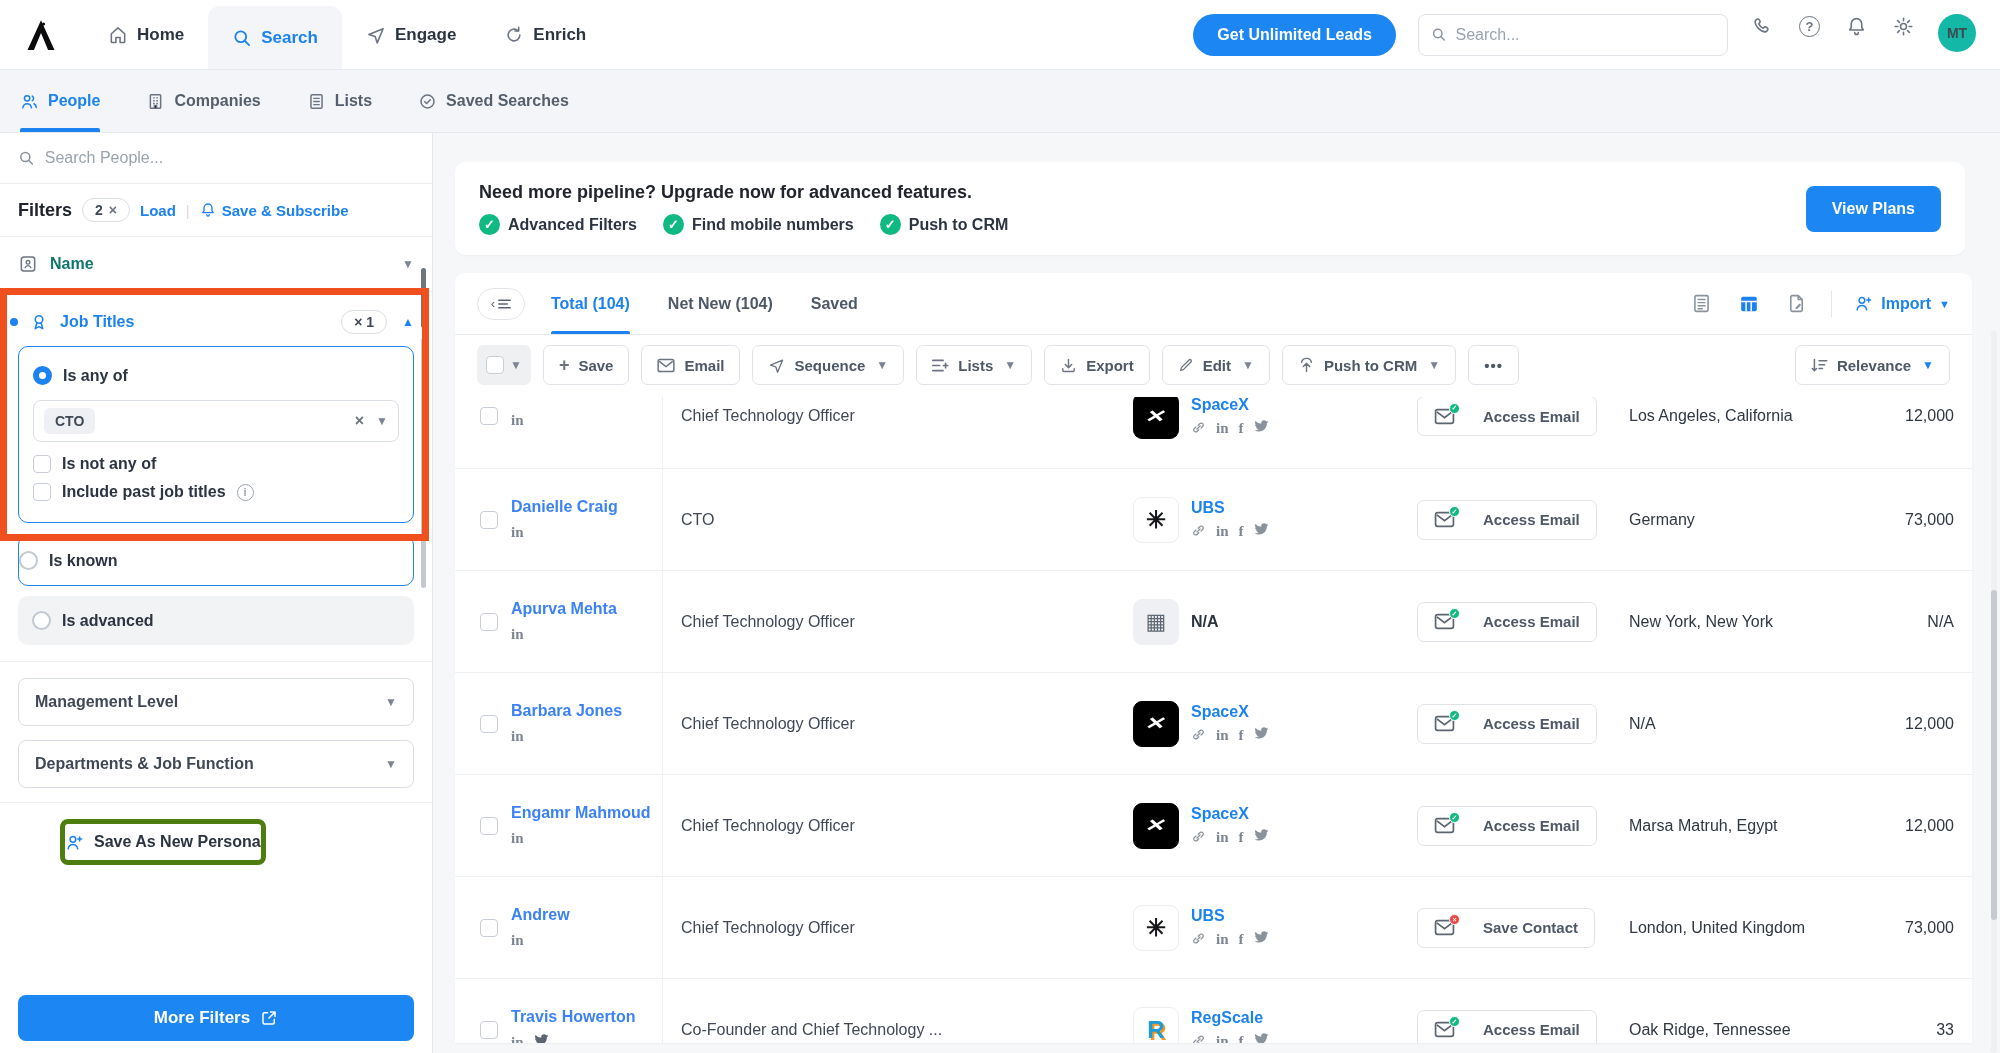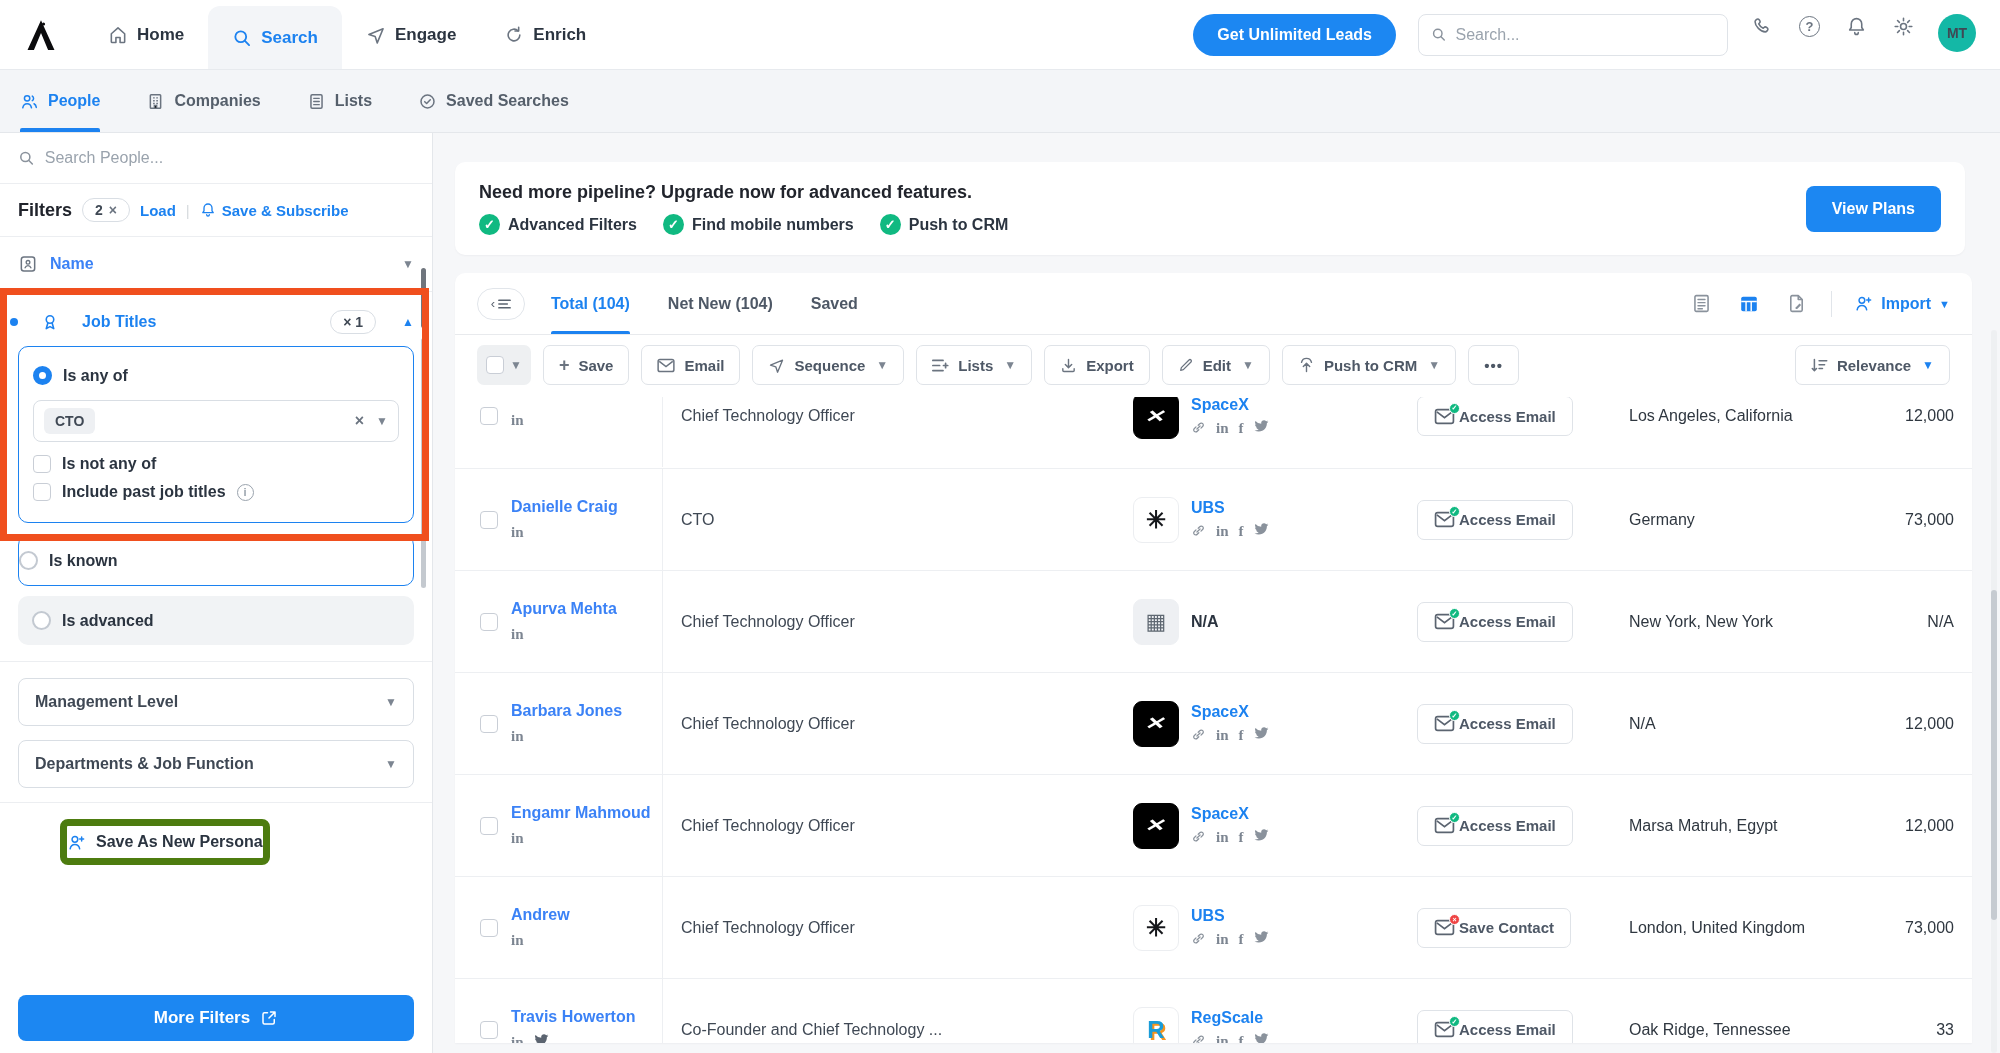--- a/index.html
+++ b/index.html
@@ -33,44 +33,44 @@
   
   .sb-search{display:flex;align-items:center;gap:10px;padding:16px 18px;border-bottom:1px solid #eceef1}
   .sb-search input{border:none;outline:none;font-size:16px;width:100%;font-family:inherit;color:#2b3440}
   .sb-search input::placeholder{color:#9aa3ad}
   .sb-filters{display:flex;align-items:center;padding:14px 18px;gap:10px;border-bottom:1px solid #eceef1}
   .sb-filters .ttl{font-size:18px;font-weight:800;color:#21242c}
   .pill{display:inline-flex;align-items:center;gap:6px;border:1px solid #d9dee4;border-radius:14px;padding:3px 12px;font-size:14px;font-weight:700;color:#3f4854;background:#fff;cursor:pointer}
   .lnk{color:#1c82f0;font-size:15px;font-weight:700;cursor:pointer;background:none;border:none;font-family:inherit;display:inline-flex;align-items:center;gap:6px}
   .vbar{color:#d6dade;font-size:15px}
   .sb-row{display:flex;align-items:center;gap:12px;padding:17px 18px;cursor:pointer}
-  .sb-row .lbl{font-size:16px;font-weight:700;color:#3b82f6}
+  .sb-row .lbl{font-size:16px;font-weight:700;color:#0f766e}
   .chev{margin-left:auto;color:#7c8591;font-size:12px}
   .jt-wrap{position:relative;padding:12px 18px 10px}
   .orange-frame{position:absolute;left:0;right:3px;top:-4px;bottom:-8px;border:7px solid #f04f1e;z-index:6;pointer-events:none}
-  .jt-head{display:flex;align-items:center;gap:22px;padding:6px 0 12px;cursor:pointer}
+  .jt-head{display:flex;align-items:center;gap:11px;padding:6px 0 12px;cursor:pointer}
   .blue-dot{width:8px;height:8px;border-radius:50%;background:#1c82f0;margin-left:-8px}
   .jt-head .lbl{font-size:16px;font-weight:700;color:#1c82f0}
   .jt-head .pill{margin-left:auto}
   .jt-head .chev{margin-left:4px;color:#1c82f0}
   .blue-box{border:1.5px solid #1c82f0;border-radius:10px;padding:14px 14px 16px;background:#fff}
   .opt{display:flex;align-items:center;gap:11px;font-size:16px;font-weight:700;color:#2b3440;padding:5px 0;cursor:pointer}
   .radio{width:19px;height:19px;border-radius:50%;border:2px solid #c3c9d1;background:#fff;flex:none}
   .radio.on{border:6px solid #1c82f0}
   .cbx{width:18px;height:18px;border-radius:4px;border:1.5px solid #c9ced6;background:#fff;flex:none}
   .tagfield{display:flex;align-items:center;border:1px solid #d9dee4;border-radius:8px;height:42px;padding:0 10px;margin:10px 0 8px;background:#fff;cursor:text}
   .chip{background:#eef0f3;border-radius:6px;padding:5px 11px;font-size:14px;font-weight:700;color:#3f4854}
   .tagfield .x{margin-left:auto;color:#6b7480;font-size:16px;font-weight:700;cursor:pointer}
   .tagfield .chev{margin-left:12px}
   .info-i{width:17px;height:17px;border:1.5px solid #9aa3ad;border-radius:50%;color:#9aa3ad;font-size:11px;font-weight:700;display:inline-flex;align-items:center;justify-content:center;font-style:normal}
   .known-box{border:1.5px solid #1c82f0;border-radius:10px;margin:2px 18px 10px;padding:10px 0;background:#fff;position:relative;z-index:1}
   .unknown-box{background:#f1f3f5;border-radius:10px;margin:0 18px 16px;padding:10px 14px}
   .sb-div{border-top:1px solid #eceef1;margin:0 0 16px}
   .select{display:flex;align-items:center;border:1px solid #d9dee4;border-radius:8px;height:48px;padding:0 16px;margin:0 18px 14px;font-size:16px;font-weight:600;color:#3f4854;background:#fff;cursor:pointer}
-  .persona-btn{display:flex;align-items:center;justify-content:center;gap:10px;border:7px solid #4d7c0f;border-radius:8px;height:46px;margin:4px 60px 14px;font-size:16px;font-weight:700;color:#2b3440;background:#fff;cursor:pointer;font-family:inherit}
+  .persona-btn{display:flex;align-items:center;justify-content:center;gap:10px;border:5px solid #4d7c0f;border-radius:8px;height:46px;margin:4px 60px 14px;font-size:16px;font-weight:700;color:#2b3440;background:#fff;cursor:pointer;font-family:inherit}
   .morefilters{position:absolute;left:18px;right:18px;bottom:12px;background:#1c87f2;border:none;border-radius:8px;height:46px;color:#fff;font-size:17px;font-weight:700;display:flex;align-items:center;justify-content:center;gap:10px;cursor:pointer;font-family:inherit}
   .sb-scroll{position:absolute;right:6px;top:205px;width:5px;height:250px;border-radius:3px;background:#c4c9cf}
   .sb-scroll::before{content:"";position:absolute;top:-70px;left:0;width:5px;height:60px;border-radius:3px;background:#6f757d}
   
   .banner{margin:29px 7px 0 0;background:#fff;border-radius:10px;padding:20px 24px;display:flex;align-items:center;box-shadow:0 1px 2px rgba(20,30,50,.04)}
   .banner .b-title{font-size:18px;font-weight:800;color:#21242c;margin-bottom:11px}
   .feat{display:flex;align-items:center;gap:8px;font-size:16px;color:#2b3440;font-weight:600;margin-right:26px}
   .gcheck{width:21px;height:21px;border-radius:50%;background:#10b981;color:#fff;font-size:13px;font-weight:700;display:inline-flex;align-items:center;justify-content:center}
   .viewplans{margin-left:auto;background:#1c87f2;color:#fff;border:none;border-radius:8px;height:46px;padding:0 26px;font-size:16px;font-weight:700;cursor:pointer;font-family:inherit}
   
@@ -105,21 +105,21 @@
   .co-logo{width:46px;height:46px;border-radius:9px;border:1px solid #eceef1;background:#fff;display:flex;align-items:center;justify-content:center;font-size:22px;flex:none}
   .co-logo[data-logo="spacex"]{background:#000;border-color:#000}
   .co-logo[data-logo="spacex"]::before{content:"✕";color:#fff;font-size:17px;font-weight:700;transform:skewX(-18deg) scaleX(1.4)}
   .co-logo[data-logo="ubs"]::before{content:"✳";color:#15171b;font-size:24px;font-weight:700}
   .co-logo[data-logo="na"]{background:#eef0f3;border-color:#eef0f3}
   .co-logo[data-logo="na"]::before{content:"▦";color:#5f6872;font-size:22px}
   .co-logo[data-logo="regscale"]::before{content:"R";font-size:24px;font-weight:800;color:#1a9cd8;text-shadow:2px 2px 0 #f7941d}
   .co-meta{display:flex;flex-direction:column;gap:6px}
   .co-name{color:#1c82f0;font-size:16px;font-weight:700;text-decoration:none;cursor:pointer}
   .co-name.plain{color:#2b3440;font-weight:600;cursor:default}
-  .c-action .abtn{display:inline-flex;align-items:center;gap:4px;height:40px;padding:0 16px;border:1px solid #dfe3e8;border-radius:7px;background:#fff;font-size:15px;font-weight:600;color:#4e5866;cursor:pointer;font-family:inherit}
+  .c-action .abtn{display:inline-flex;align-items:center;gap:28px;height:40px;padding:0 16px;border:1px solid #dfe3e8;border-radius:7px;background:#fff;font-size:15px;font-weight:600;color:#4e5866;cursor:pointer;font-family:inherit}
   .env-wrap{position:relative;width:21px;height:17px}
   .badge{position:absolute;top:-5px;right:-5px;width:11px;height:11px;border-radius:50%;color:#fff;font-size:7px;font-weight:700;display:flex;align-items:center;justify-content:center;border:1.5px solid #fff}
   .badge.g{background:#10b981}
   .badge.r{background:#ef4444}
   .c-loc{font-size:16px;color:#2f3740}
   .c-num{font-size:16px;color:#2f3740;text-align:right;padding-right:18px}
   .fb{font-family:"Liberation Serif",serif;font-weight:700;font-size:15px;color:#7c8591;cursor:pointer}
   
   .main-scroll{position:absolute;right:3px;top:330px;bottom:0;width:6px;background:#eef0f2;border-radius:3px}
   .main-scroll::before{content:"";position:absolute;top:260px;left:0;width:6px;height:330px;background:#c6cbd1;border-radius:3px}

